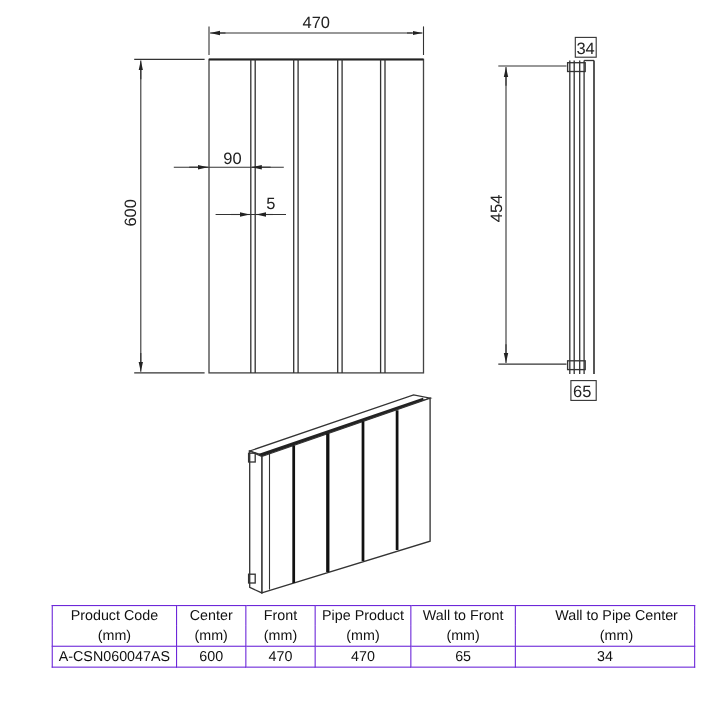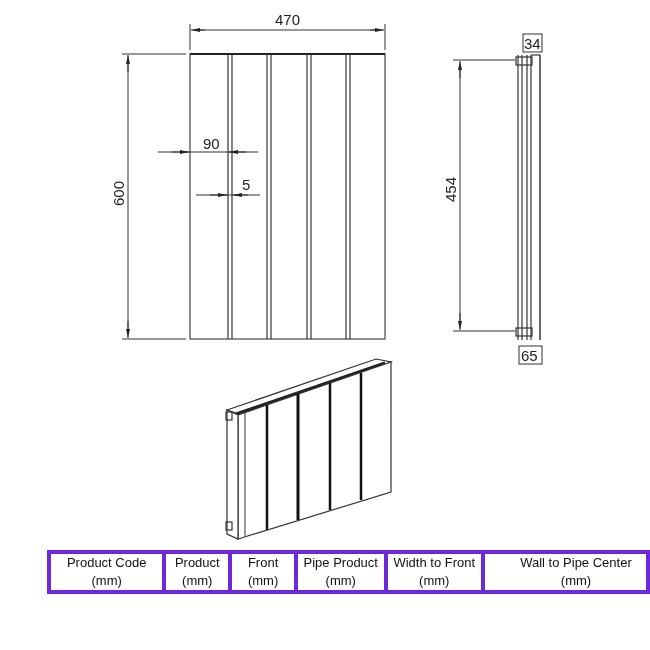--- a/index.html
+++ b/index.html
@@ -1,20 +1,20 @@
 <!DOCTYPE html>
 <html><head>
   <meta charset="utf-8">
   <style>
     html, body { margin:0; padding:0; background:#ffffff; }
     body { width:650px; height:650px; position:relative; overflow:hidden; font-family:"Liberation Sans", sans-serif; color:#1a1a1a; }
     svg { position:absolute; left:0; top:0; }
     .dimtxt { font-family:"Liberation Sans", sans-serif; font-size:15px; fill:#222; }
     table.spec { position:absolute; left:47px; top:550px; border-collapse:collapse; font-family:"Liberation Sans", sans-serif; font-size:13px; color:#111; }
-    table.spec td { border:4px solid #6d28d9; text-align:center; padding:0 3px; line-height:18px; }
+    table.spec td { border:1px solid #6d28d9; text-align:center; padding:0 3px; line-height:18px; }
     table.spec tr.head td { height:18px; }
     table.spec tr.head td:nth-child(1){ width:106px; }
     table.spec tr.head td:nth-child(2){ width:56px; }
     table.spec tr.head td:nth-child(3){ width:56px; }
     table.spec tr.head td:nth-child(4){ width:80px; }
     table.spec tr.head td:nth-child(5){ width:88px; }
     table.spec tr.head td:nth-child(6){ width:135px;padding-left:24px; }
     table.spec .h1 td { border-bottom:none; }
     table.spec .h2 td { border-top:none; }
   </style>
@@ -108,28 +108,36 @@
     <line x1="330" y1="383" x2="330" y2="510" stroke="#111" stroke-width="2.5"></line>
     <line x1="361" y1="373" x2="361" y2="500" stroke="#111" stroke-width="2.5"></line>
     <line x1="245" y1="412" x2="245" y2="536" stroke-width="1"></line>
   </g>
 </svg>
 
 <table class="spec">
   <tbody>
       <tr class="head h1">
     <td>Product Code</td>
-    <td>Product</td>
+    <td>Center</td>
     <td>Front</td>
     <td>Pipe Product</td>
-    <td>Width to Front</td>
+    <td>Wall to Front</td>
     <td>Wall to Pipe Center</td>
   </tr>
   <tr class="head h2">
     <td>(mm)</td>
     <td>(mm)</td>
     <td>(mm)</td>
     <td>(mm)</td>
     <td>(mm)</td>
     <td>(mm)</td>
   </tr>
+  <tr>
+    <td>A-CSN060047AS</td>
+    <td>600</td>
+    <td>470</td>
+    <td>470</td>
+    <td>65</td>
+    <td>34</td>
+  </tr>
 </tbody>
   </table>
 
 </body></html>

